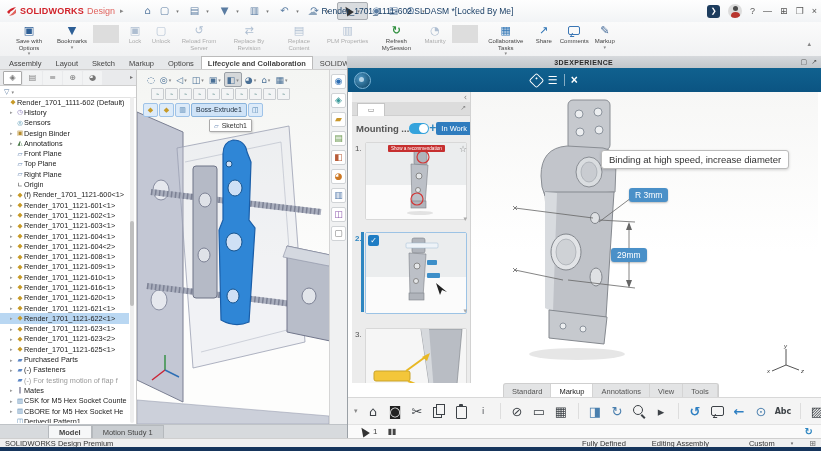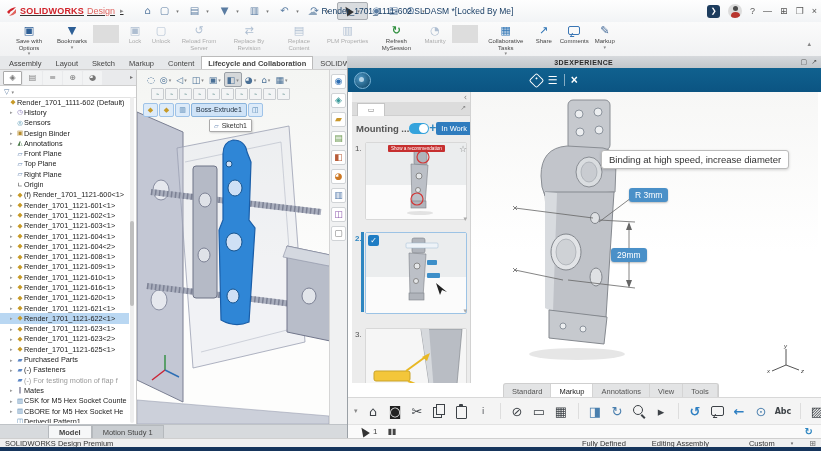--- a/index.html
+++ b/index.html
@@ -1,20 +1,20 @@
 <!DOCTYPE html>
 <html><head>
 <meta charset="utf-8">
 <style>
   html,body{margin:0;padding:0;background:#999;}
   .app{position:relative;width:821px;height:451px;background:#fff;font-family:"Liberation Sans",sans-serif;font-size:9px;color:#333;overflow:hidden;-webkit-font-smoothing:antialiased;}
   .abs{position:absolute;}
   
   .tbar{position:absolute;left:0;top:0;width:821px;height:22px;background:linear-gradient(#fefefe,#f2f4f6);border-bottom:1px solid #e3e3e3;display:flex;align-items:center;}
-  .logo{display:flex;align-items:center;margin-left:6px;gap:3px;text-decoration:underline;}
+  .logo{display:flex;align-items:center;margin-left:6px;gap:3px;}
   .logo .brand{color:#d1222a;font-weight:bold;font-size:9px;letter-spacing:.2px;}
   .logo .prod{color:#e0645f;font-size:9px;}
   .logo .more{color:#888;font-size:7px;margin-left:2px;}
   .qat{display:flex;align-items:center;margin-left:16px;gap:1px;}
   .qi{display:flex;align-items:center;height:16px;padding:0 2px;border-radius:2px;color:#5f7fa0;}
   .qi .gly{width:12px;text-align:center;font-size:10px;line-height:14px;color:#5a7ca2;}
   .qi .dd{font-size:5px;color:#777;margin-left:1px;}
   .qi.pressed{background:#d9dcdf;border:1px solid #a9adb2;}
   .doc{position:absolute;left:50%;transform:translateX(-50%);display:flex;align-items:center;gap:4px;font-size:8.5px;color:#1a3f66;white-space:nowrap;}
   .doc .cloud{color:#8fa6bd;font-size:10px;}
@@ -361,21 +361,21 @@
 
       <div class="ctab">
         <span>Sketch</span>
       </div>
 
       <div class="ctab">
         <span>Markup</span>
       </div>
 
       <div class="ctab">
-        <span>Content</span>
+        <span>Options</span>
       </div>
 
       <div class="ctab active">
         <span>Lifecycle and Collaboration</span>
       </div>
 
       <div class="ctab">
         <span>SOLIDWORKS Add-Ins</span>
       </div>
     </div>

